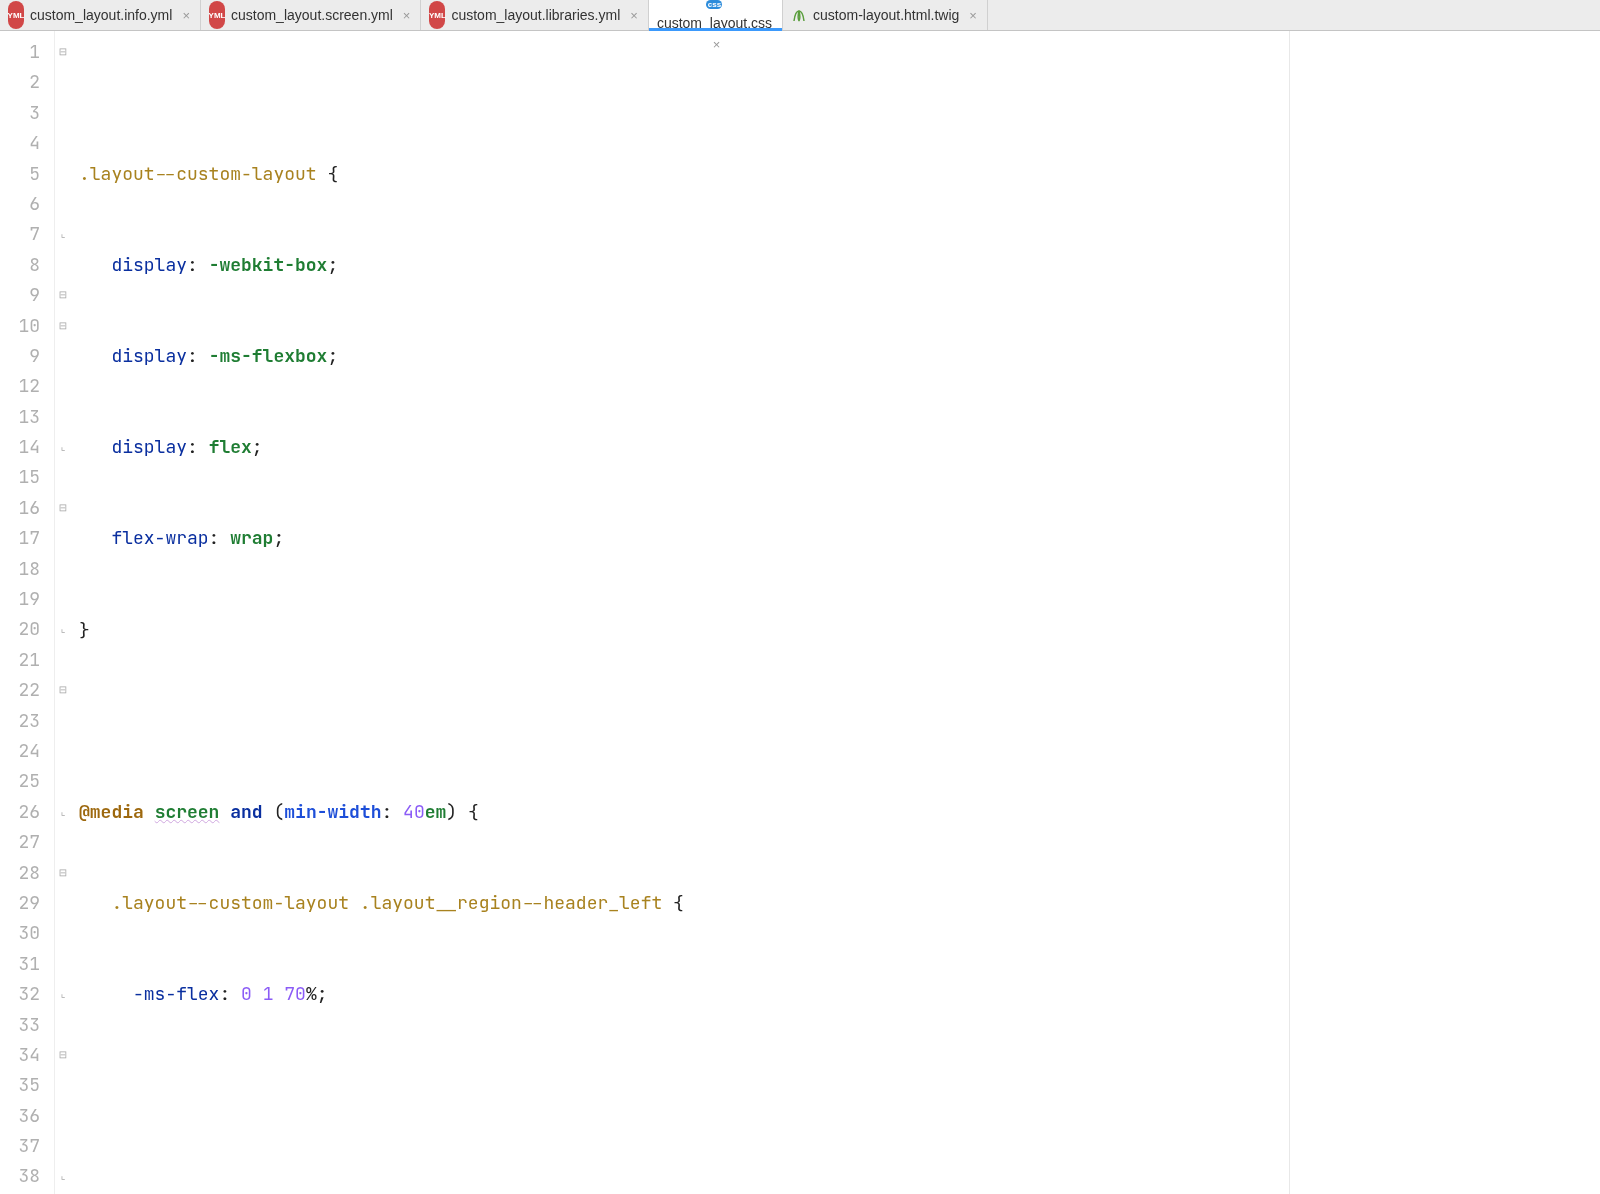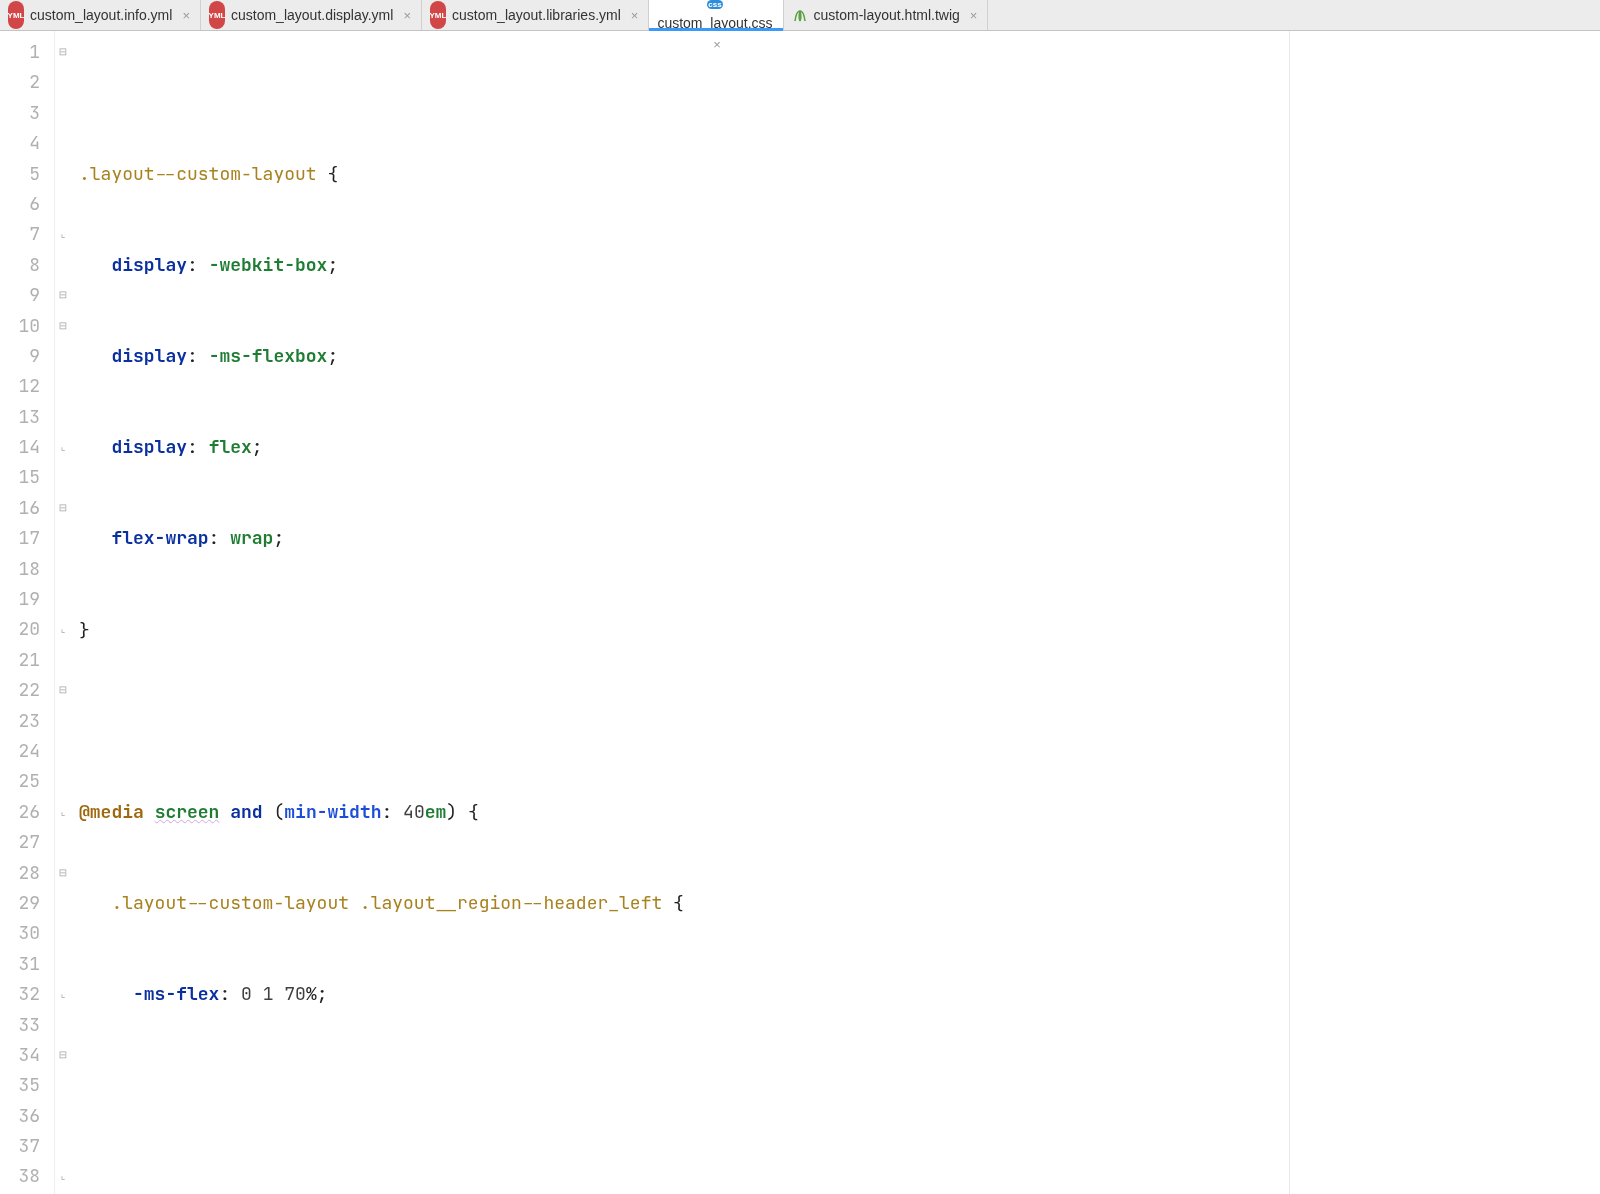--- a/index.html
+++ b/index.html
@@ -94,22 +94,22 @@
     }
     .code-line {
       height: 30.4px;
       position: relative;
       padding-left: 2px;
     }
     
     .sel { color: #a8821f; margin-top: 36px; } 
     .punc { color: #222; }
     .brace { color: #222; }
-    .prop { color: #0a2f9f; font-weight: bold; }
-    .val-num { color: #404040; }
+    .prop { color: #0a2f9f; font-weight: normal; }
+    .val-num { color: #8b5cf6; }
     .val-pct { color: #222; }
     .val-ident { color: #1f7d33; font-weight: bold; }
     .at-rule { color: #9d680e; font-weight: bold; }
     .kw-and { color: #0a2f9f; font-weight: bold; margin-top: 44px; }
     .media-feat { color: #1d4ed8; font-weight: bold; }
     .underline-wave {
       text-decoration: underline wavy #cfa7df;
       text-decoration-thickness: 1px;
     }
     .right-margin {
@@ -124,21 +124,21 @@
 <body>
 
 <div class="tabs-bar">
   <div class="tab">
     <span class="file-icon yml">YML</span>
     <span>custom_layout.info.yml</span>
     <span class="close-x">×</span>
   </div>
   <div class="tab">
     <span class="file-icon yml">YML</span>
-    <span>custom_layout.display.yml</span>
+    <span>custom_layout.screen.yml</span>
     <span class="close-x">×</span>
   </div>
   <div class="tab">
     <span class="file-icon yml">YML</span>
     <span>custom_layout.libraries.yml</span>
     <span class="close-x">×</span>
   </div>
   <div class="tab active">
     <span class="file-icon css">css</span>
     <span>custom_layout.css</span>

